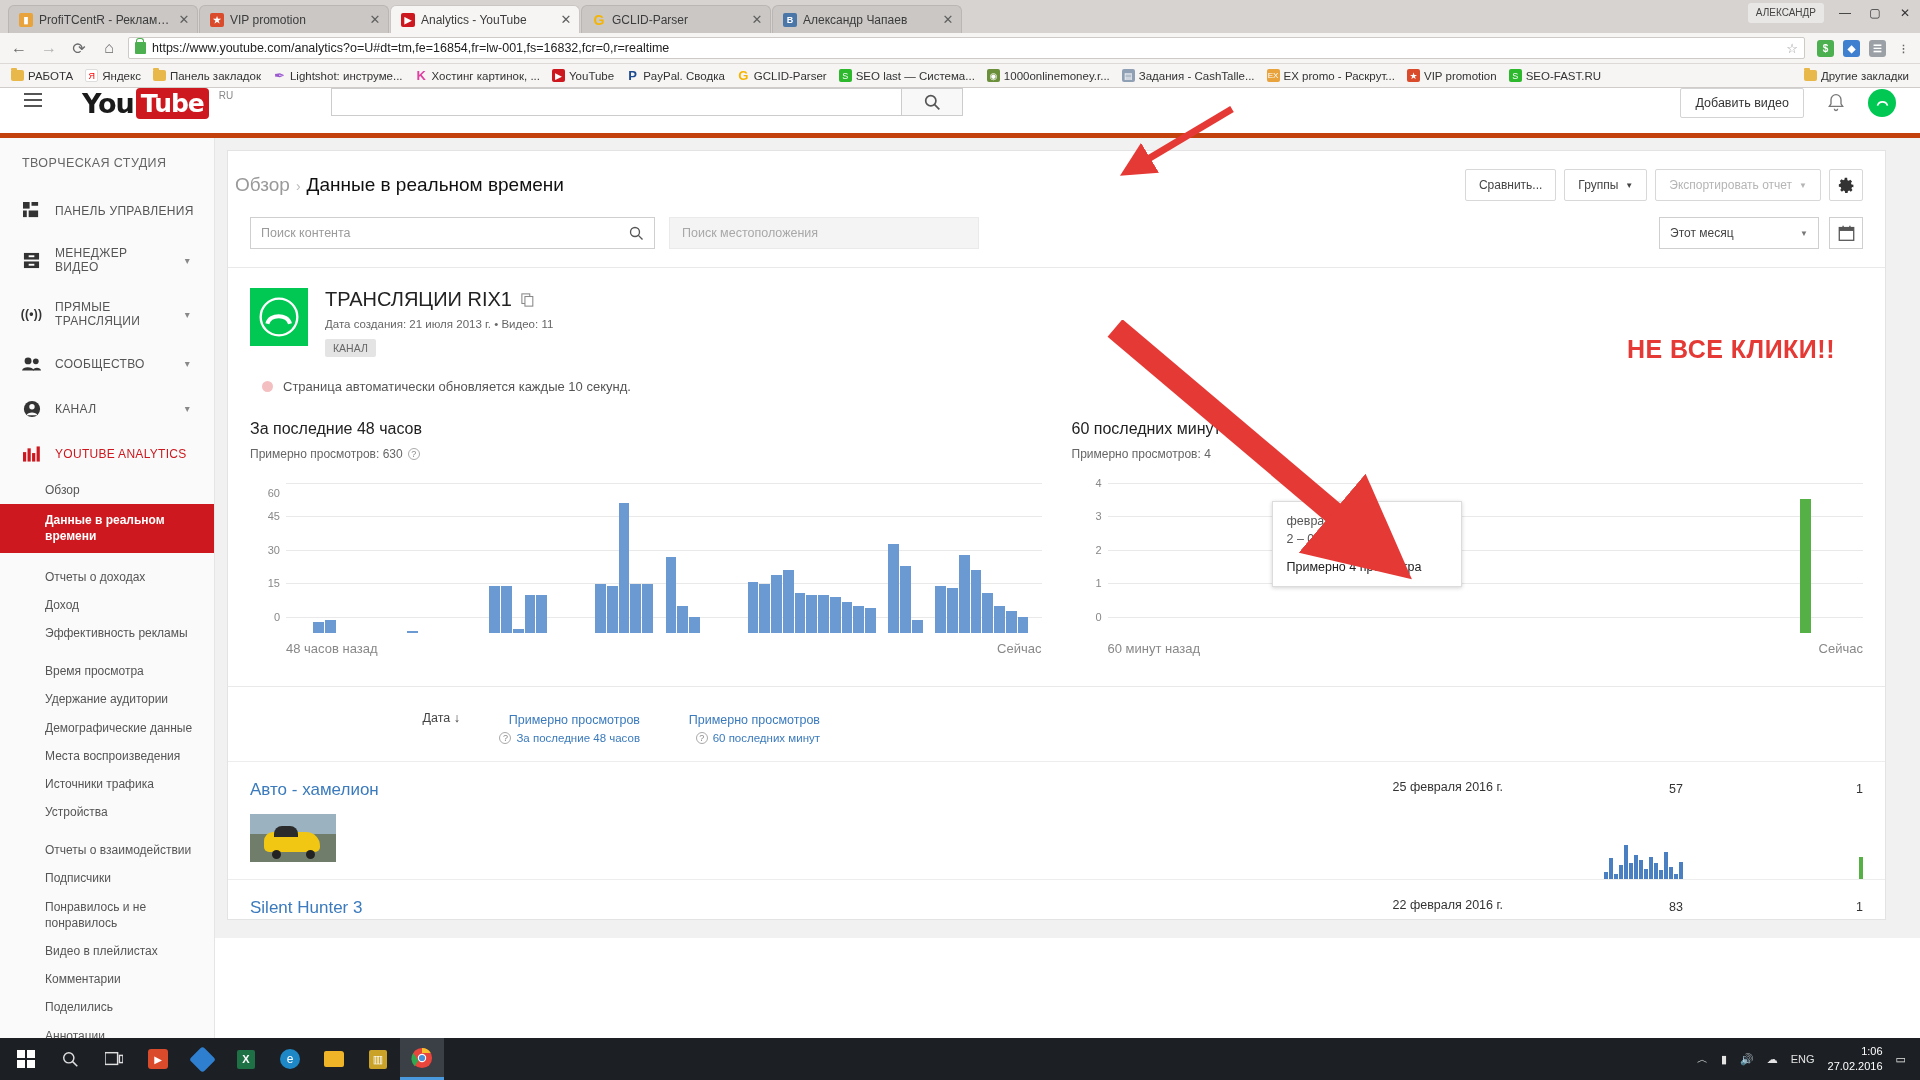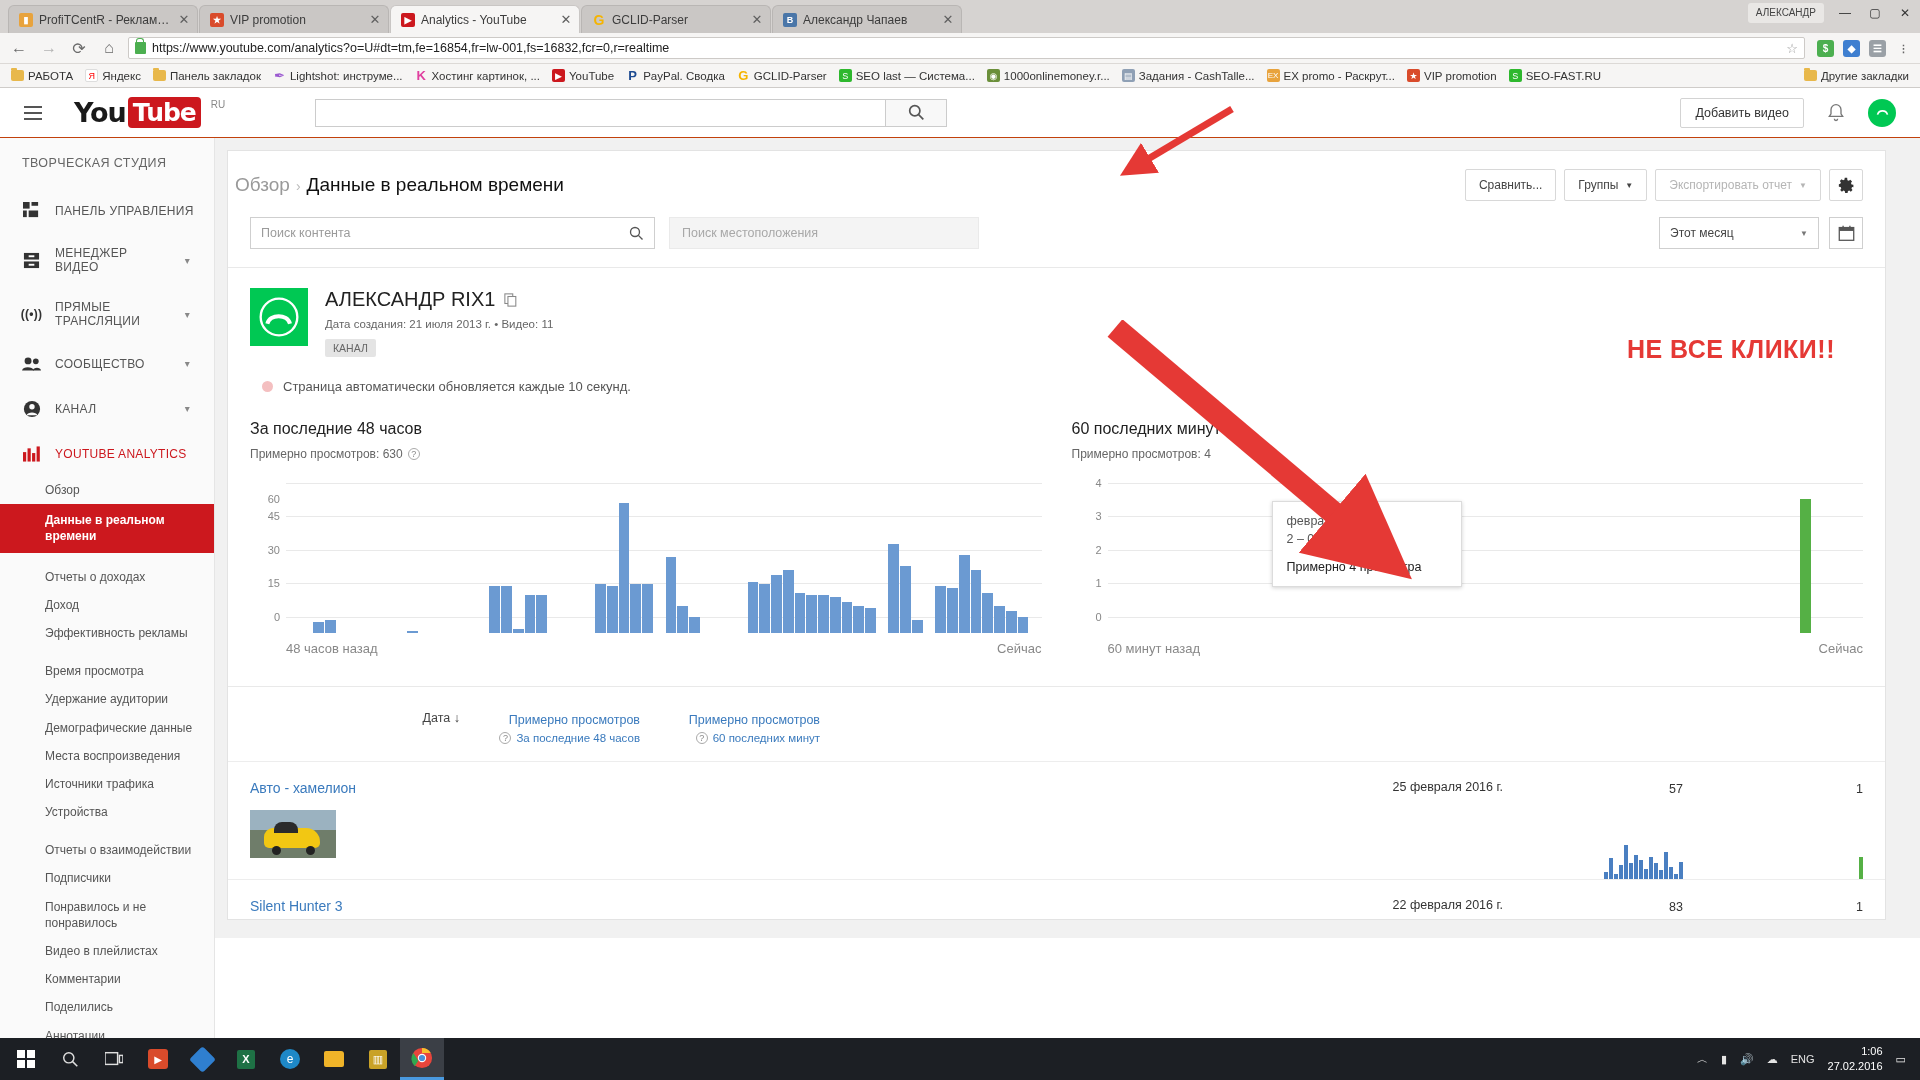--- a/index.html
+++ b/index.html
@@ -65,22 +65,22 @@
   }
   .bm { display: flex; align-items: center; gap: 4px; padding: 2px 5px; flex: 0 0 auto; }
   .bm .bi { width: 13px; height: 13px; flex:0 0 13px; display:flex;align-items:center;
     justify-content:center; font-size:9px; color:#fff; border-radius:2px; }
   .bm-folder { width:13px;height:11px;background:#e8b84b;border-radius:1px 2px 2px 2px;position:relative;}
   .bm-folder::before{content:"";position:absolute;top:-2px;left:0;width:6px;height:2px;background:#e8b84b;border-radius:1px 1px 0 0;}
   .bm-right { margin-left: auto; display:flex; align-items:center; gap:4px; flex:0 0 auto;}
 
   
   .yt-header {
-    height: 50px; background: #fff; border-bottom: 1px solid #c2410c;
-    display: flex; align-items: center; padding: 0 24px; gap: 8px;
+    height: 50px; background: #fff; border-bottom: 5px solid #c2410c;
+    display: flex; align-items: flex-start; padding: 0 24px; gap: 16px;
   }
   .burger { width: 26px; height: 24px; display: flex; flex-direction: column;
     justify-content: center; gap: 4px; margin-right: 16px; }
   .burger span { display: block; height: 2px; background: #555; width: 18px; }
   .yt-logo { display: flex; align-items: flex-start; font-size: 0; margin-right: 0; }
   .yt-logo .you { font-size: 27px; font-weight: bold; color: #1a1a1a; letter-spacing: -1px;
     font-family: "DejaVu Sans", sans-serif;}
   .yt-logo .tube { font-size: 25px; font-weight: bold; color: #fff; background: #cc181e;
     padding: 1px 5px; border-radius: 4px; margin-left: 2px; letter-spacing: -1px;
     font-family: "DejaVu Sans", sans-serif;}
@@ -193,21 +193,21 @@
 
   
   .vtable { margin-top: 30px; border-top: 1px solid #e9e9e9; }
   .vt-head { display: flex; padding: 24px 22px 14px 22px; font-size: 12.5px; color: #444; }
   .vt-c1 { flex: 1 1 auto; }
   .vt-c2 { width: 210px; text-align: right; }
   .vt-c3 { width: 180px; text-align: right; color: #3a7abd; line-height:1.5;}
   .vt-c4 { width: 180px; text-align: right; color: #3a7abd; line-height:1.5;}
   .vt-c3 .hint, .vt-c4 .hint { display: flex; align-items: center; justify-content: flex-end; gap: 5px; font-size: 11.5px;}
   .vt-row { display: flex; padding: 18px 22px 0 22px; border-top: 1px solid #ededed; min-height:104px;}
-  .vt-link { color: #3a7abd; font-size: 14px; }
+  .vt-link { color: #3a7abd; font-size: 17px; }
   .thumb { width: 86px; height: 48px; margin-top: 14px; background: linear-gradient(#9bb2c0 0 42%, #6f7d6a 42% 100%);
     position: relative; overflow: hidden; }
   .thumb .car { position: absolute; left: 14px; top: 18px; width: 56px; height: 20px;
     background: #f2c713; border-radius: 9px 14px 5px 5px; }
   .thumb .car::after { content:""; position:absolute; left:10px; top:-6px; width:24px;height:11px;
     background:#2b2b2b; border-radius:8px 8px 0 0;}
   .thumb .wheel { position:absolute; bottom:3px; width:9px;height:9px;border-radius:50%;background:#222;}
   .mini-bars { display:flex; align-items:flex-end; gap:1px; height:34px; justify-content:flex-end; margin-top:46px;}
   .mini-bars i { display:block; width:4px; background:#4a7fc1; }
   .mini-green { height:34px; display:flex; align-items:flex-end; justify-content:flex-end; margin-top:46px;}
@@ -532,21 +532,21 @@
 
       <div class="chan-row">
         <div class="chan-av">
           <svg width="40" height="40" viewBox="0 0 24 24">
               <circle cx="12" cy="12" r="11" fill="none" stroke="#fff" stroke-width="1.4"></circle>
               <path d="M5 16c1.6-6 12-6 13.6 0" stroke="#fff" stroke-width="2.4" fill="none"></path>
             </svg>
         </div>
         <div>
           <div class="chan-name">
-            <span>АЛЕКСАНДР RIX1</span>
+            <span>ТРАНСЛЯЦИИ RIX1</span>
             <svg width="14" height="14" viewBox="0 0 16 16">
                 <rect x="1" y="1" width="9" height="11" fill="none" stroke="#888" stroke-width="1.2"></rect>
                 <rect x="4.5" y="4" width="9" height="11" fill="#fff" stroke="#888" stroke-width="1.2"></rect>
               </svg>
           </div>
           <div class="chan-meta">Дата создания: 21 июля 2013 г.  •  Видео: 11</div>
           <div class="chan-badge">КАНАЛ</div>
         </div>
       </div>
 
@@ -557,21 +557,21 @@
 
       <div class="charts">
 
         <div class="chart-col">
           <div class="ch-title">За последние 48 часов</div>
           <div class="ch-sub">
             <span>Примерно просмотров: 630</span>
             <span class="qmark">?</span>
           </div>
           <div class="plot-wrap">
-            <div class="ytick" style="top:16px">60</div>
+            <div class="ytick" style="top:10px">60</div>
             <div class="ytick" style="top:33px">45</div>
             <div class="ytick" style="top:67px">30</div>
             <div class="ytick" style="top:100px">15</div>
             <div class="ytick" style="top:134px">0</div>
             <div class="gline" style="top:0px"></div>
               <div class="gline" style="top:33px"></div>
             <div class="gline" style="top:67px"></div>
               <div class="gline" style="top:100px"></div>
             <div class="gline" style="top:134px"></div>
             <div class="bars" id="bars48">

